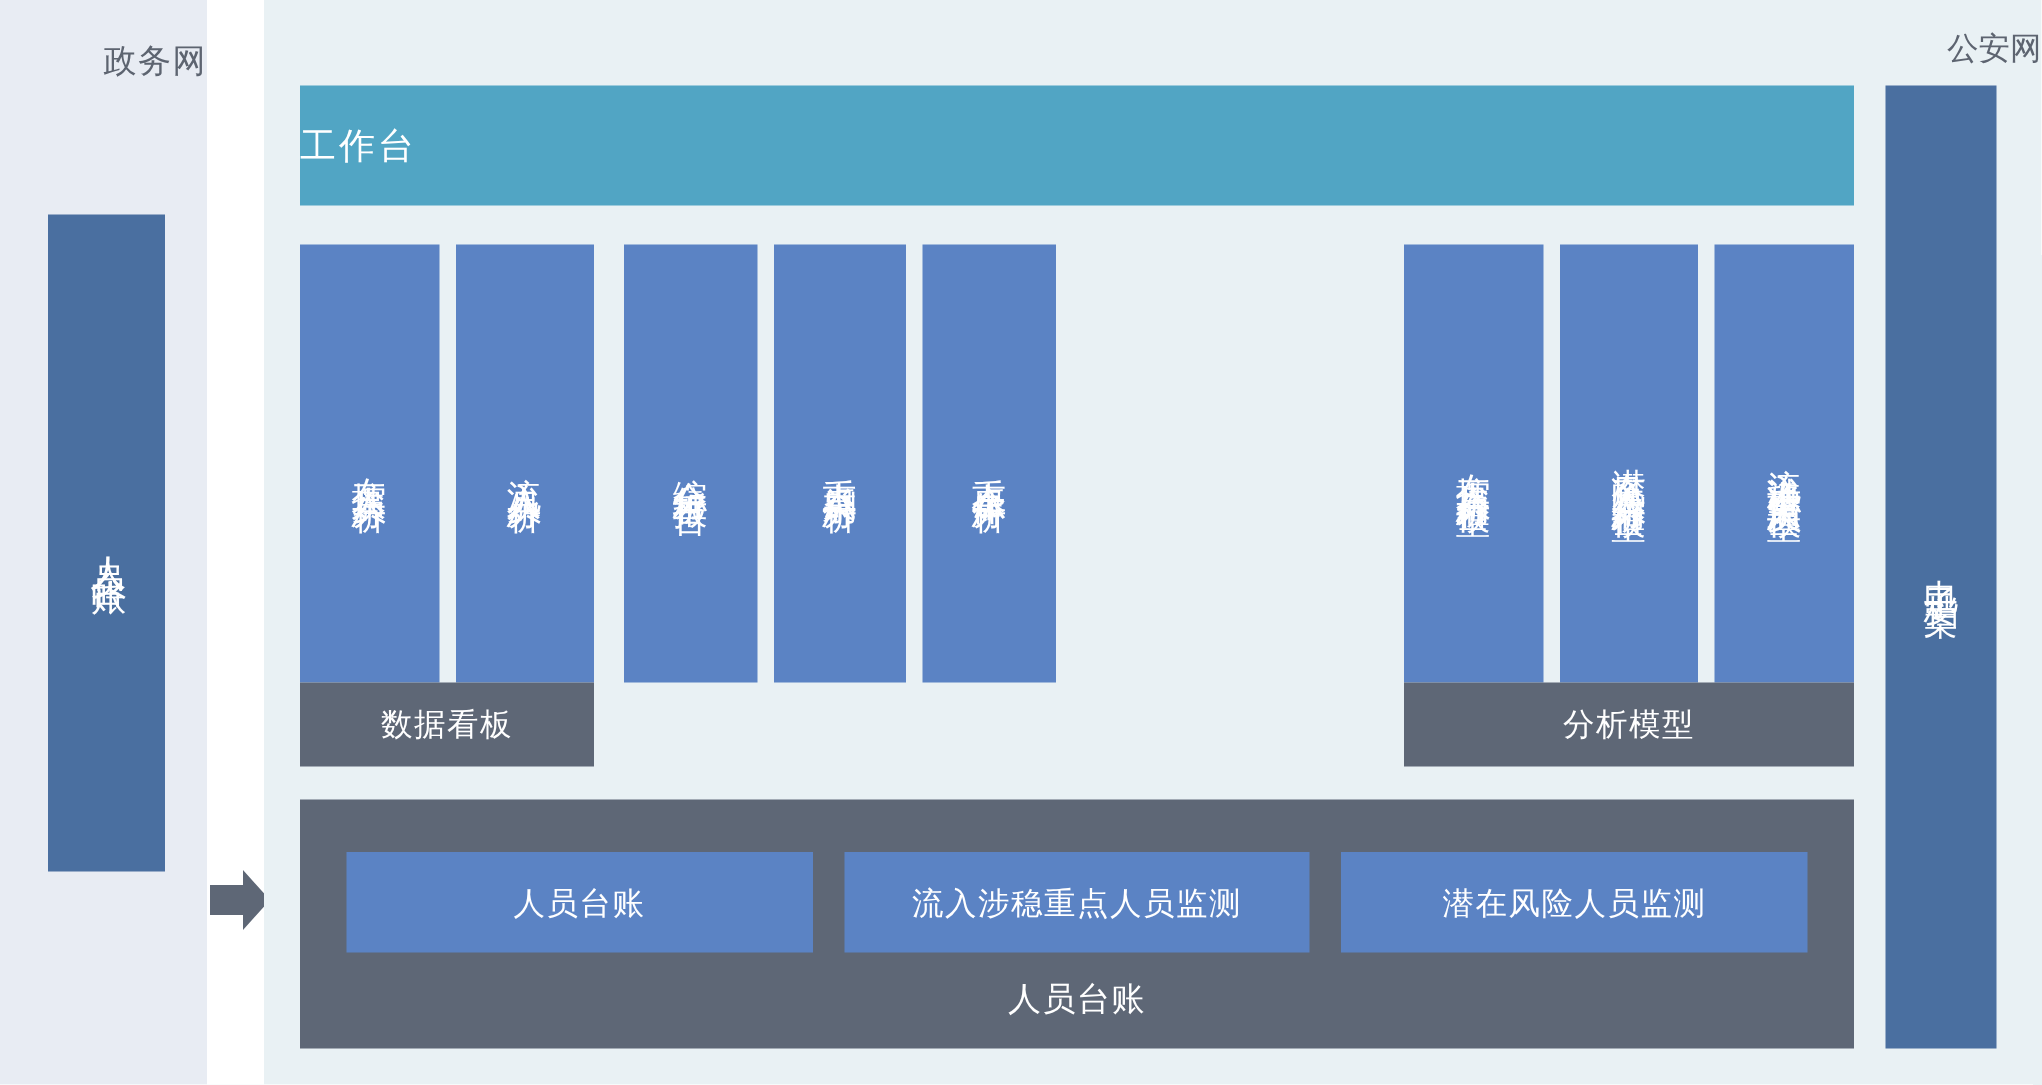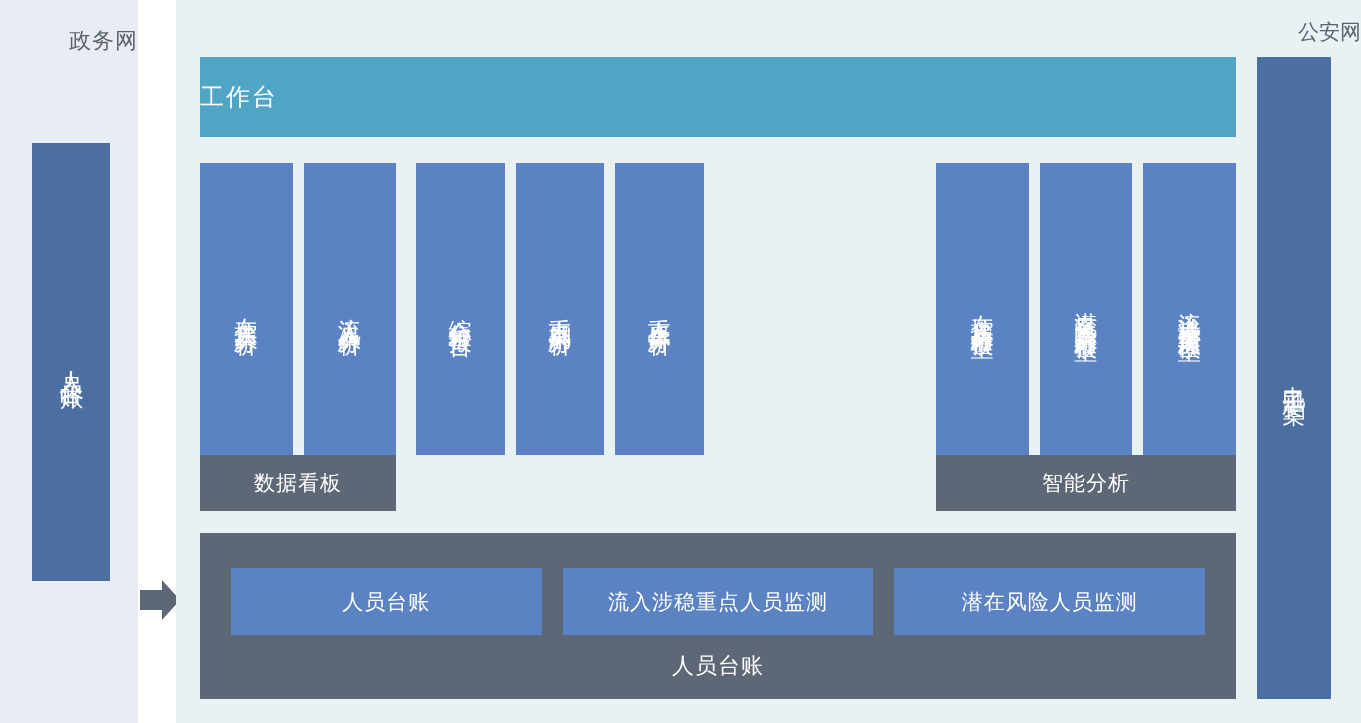--- a/index.html
+++ b/index.html
@@ -164,21 +164,21 @@
             <span class="vtext">在控人员分析模型</span>
           </div>
           <div class="col" style="width:92.7px;">
             <span class="vtext">潜在风险人员分析模型</span>
           </div>
           <div class="col" style="width:92.6px;">
             <span class="vtext">流入涉稳重点人员模型</span>
           </div>
         </div>
         <div class="group-footer">
-          <span>智能分析</span>
+          <span>分析模型</span>
         </div>
       </div>
 
     </div>
 
     <div class="ledger">
       <div class="ledger-cards">
         <div class="ledger-card">
           <span>人员台账</span>
         </div>

